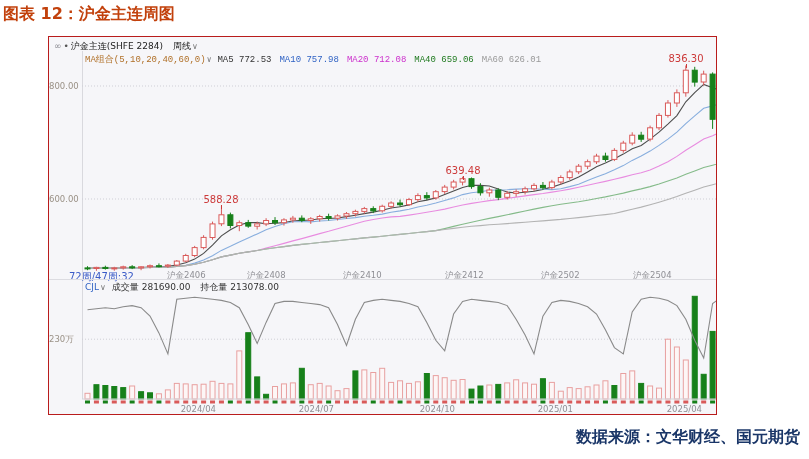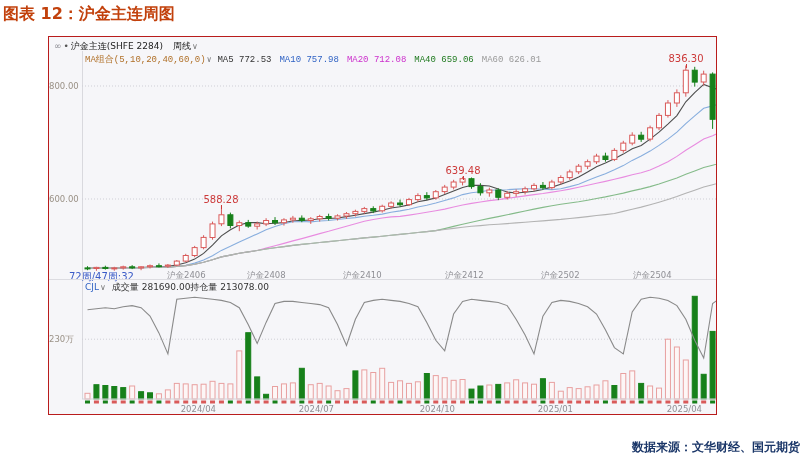--- a/index.html
+++ b/index.html
@@ -1,36 +1,36 @@
 <!DOCTYPE html>
 <html><head>
 <meta charset="utf-8">
 <style>
   html,body{margin:0;padding:0;background:#ffffff;width:809px;height:459px;overflow:hidden;
     font-family:"DejaVu Sans","Liberation Sans",sans-serif;}
   .page{position:relative;width:809px;height:459px;}
   .title{position:absolute;left:3px;top:4px;font-size:16px;font-weight:bold;color:#c2410c;}
-  .source{position:absolute;right:9px;top:427px;font-size:12px;font-weight:bold;color:#1a3668;margin-top:12px;}
+  .source{position:absolute;right:9px;top:427px;font-size:16px;font-weight:bold;color:#1a3668;}
   .panel{position:absolute;left:48px;top:36px;width:669px;height:379px;background:#f6f6f9;
     border:1px solid #b91c1c;box-sizing:border-box;overflow:hidden;font-size:9px;color:#333;}
   .hdr1{position:absolute;left:5px;top:3px;white-space:nowrap;color:#222;}
   .linkico{color:#8a8a90;letter-spacing:-1px;margin-right:3px;}
   .bullet{color:#555;margin-right:2px;}
   .period{margin-left:10px;cursor:pointer;}
   .caret{color:#777;font-size:8px;margin-left:1px;}
   .hdr2{position:absolute;left:36px;top:16px;white-space:nowrap;font-family:Liberation Mono, monospace;}
   .maLabel{color:#b07028;cursor:pointer;margin-right:6px;}
   .ylab{position:absolute;left:0;width:30px;text-align:left;color:#9a9186;font-size:8.5px;}
   .vline{position:absolute;left:33px;top:14px;width:1px;height:348px;background:#d9d9de;}
   #priceSvg{position:absolute;left:33px;top:22px;}
   #volSvg{position:absolute;left:33px;top:254px;}
   .divider{position:absolute;left:0;top:242px;width:727px;height:1px;background:#dcdce1;}
   .cjl{position:absolute;left:36px;top:244px;white-space:nowrap;color:#333;}
   .cjl .blue{color:#2f62c4;cursor:pointer;margin-right:6px;}
-  .cjl b{font-weight:normal;}
+  .cjl b{font-weight:normal;margin-right:10px;}
   #overlays{position:absolute;left:33px;top:0;width:694px;height:379px;pointer-events:none;}
   .ann{position:absolute;width:44px;text-align:center;color:#cc3a3a;font-size:10px;}
   .ann i{display:block;width:1px;height:4px;background:#cc3a3a;margin:0 auto;}
   .contract{position:absolute;top:233px;color:#8f8f95;font-size:8.5px;white-space:nowrap;}
   .dat{position:absolute;top:367px;width:60px;text-align:right;color:#8f8f95;font-size:8.5px;}
   .pinfo{position:absolute;left:20px;top:233px;color:#3a5bc7;font-size:10px;white-space:nowrap;}
 </style>
 </head>
 <body>
 

